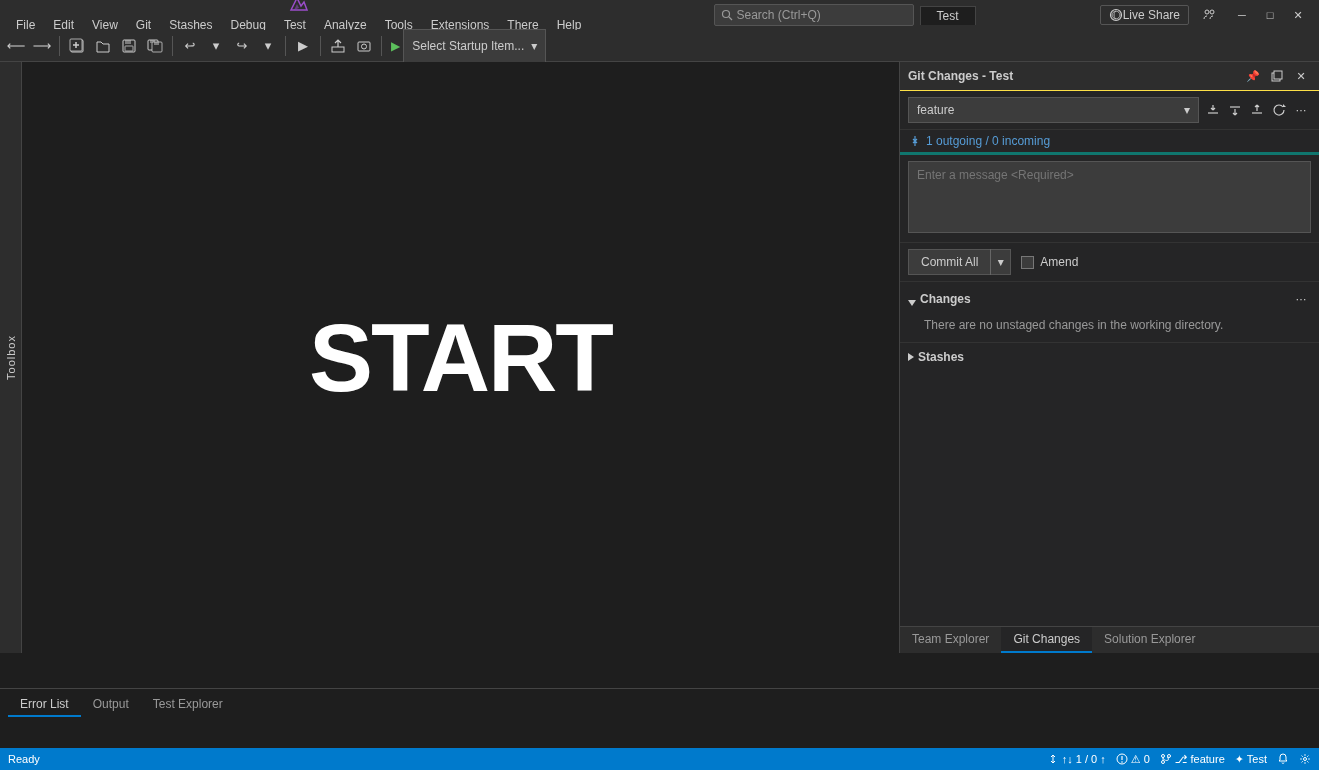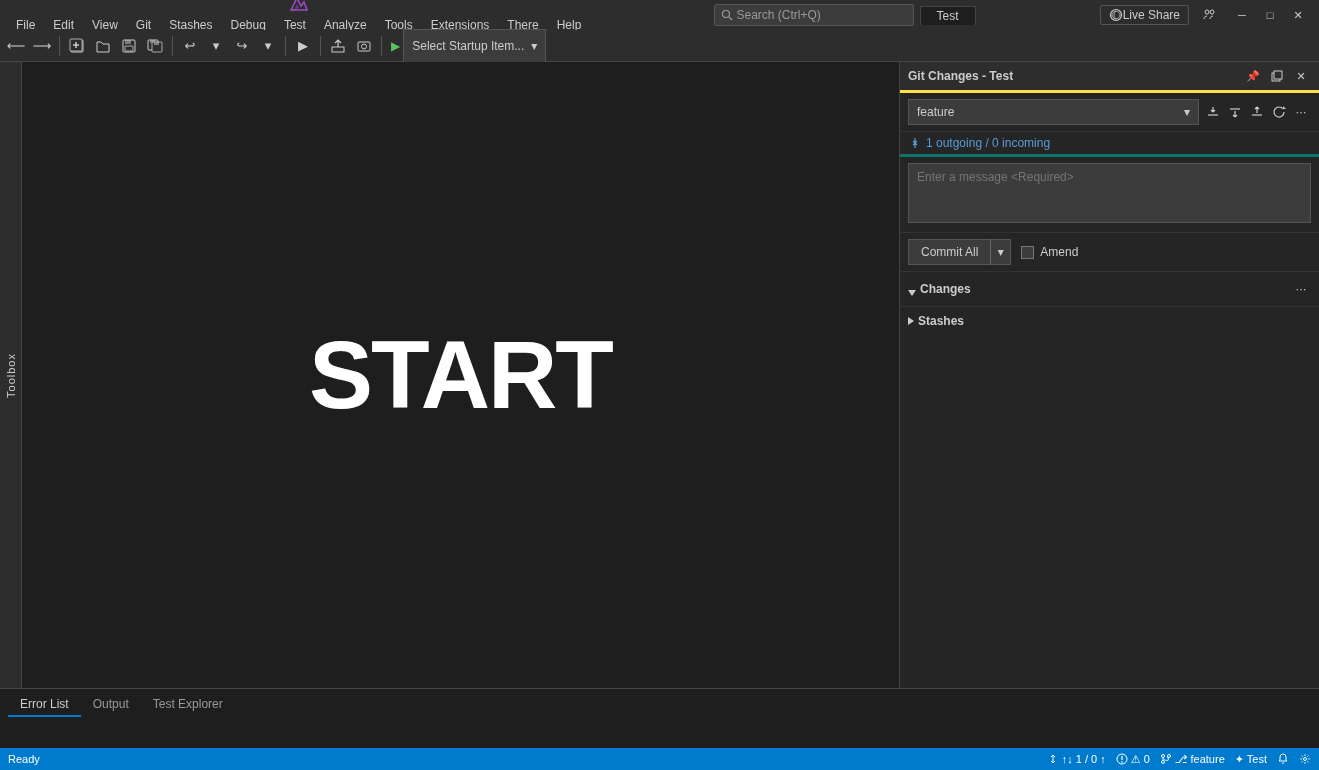--- a/index.html
+++ b/index.html
@@ -207,21 +207,21 @@
       display: flex;
       flex-direction: column;
       flex-shrink: 0;
     }
     .git-panel-header {
       display: flex;
       align-items: center;
       justify-content: space-between;
       padding: 4px 8px;
       background: #2d2d2d;
-      border-bottom: 3px solid #fde047;
+      border-bottom: 1px solid #fde047;
     }
     .git-panel-title {
       font-size: 12px;
       color: #ccc;
       font-weight: 600;
     }
     .git-panel-actions {
       display: flex;
       align-items: center;
       gap: 4px;
@@ -276,21 +276,21 @@
       cursor: pointer;
       text-decoration: none;
     }
 
     .commit-message-area {
       padding: 6px 8px;
       border-bottom: 1px solid #333;
     }
     .commit-textarea {
       width: 100%;
-      height: 60px;
+      height: 72px;
       background: #3c3c3c;
       border: 1px solid #555;
       color: #999;
       font-size: 12px;
       padding: 6px 8px;
       resize: none;
       font-family: 'Segoe UI', sans-serif;
       outline: none;
     }
     .commit-actions {
@@ -395,20 +395,21 @@
     }
 
     
     .bottom-panel {
       height: 60px;
       background: #1e1e1e;
       border-top: 1px solid #444;
       display: flex;
       flex-direction: column;
       flex-shrink: 0;
+      margin-top: 35px;
     }
     .bottom-tabs {
       display: flex;
       align-items: flex-end;
       padding: 0 8px;
       height: 28px;
       gap: 0;
     }
     .bottom-tab {
       padding: 4px 12px;
@@ -683,31 +684,37 @@
     </div>
 
     <div class="changes-section">
       <div class="changes-header">
         <div class="changes-header-left">
           <div class="triangle-down"></div>
           <span class="section-title">Changes</span>
         </div>
         <div class="icon-btn">⋯</div>
       </div>
+      <div class="no-changes-msg">There are no unstaged changes in the working directory.</div>
     </div>
 
     <div class="stashes-section">
       <div class="stashes-header">
         <div class="triangle-right"></div>
         <span class="section-title">Stashes</span>
       </div>
     </div>
 
     <div style="flex:1;"></div>
 
+    <div class="git-panel-tabs">
+      <div class="git-tab">Team Explorer</div>
+      <div class="git-tab active">Git Changes</div>
+      <div class="git-tab">Solution Explorer</div>
+    </div>
   </div>
 
 </div>
 
 <div class="bottom-panel">
   <div class="bottom-tabs">
     <div class="bottom-tab active">Error List</div>
     <div class="bottom-tab">Output</div>
     <div class="bottom-tab">Test Explorer</div>
   </div>

